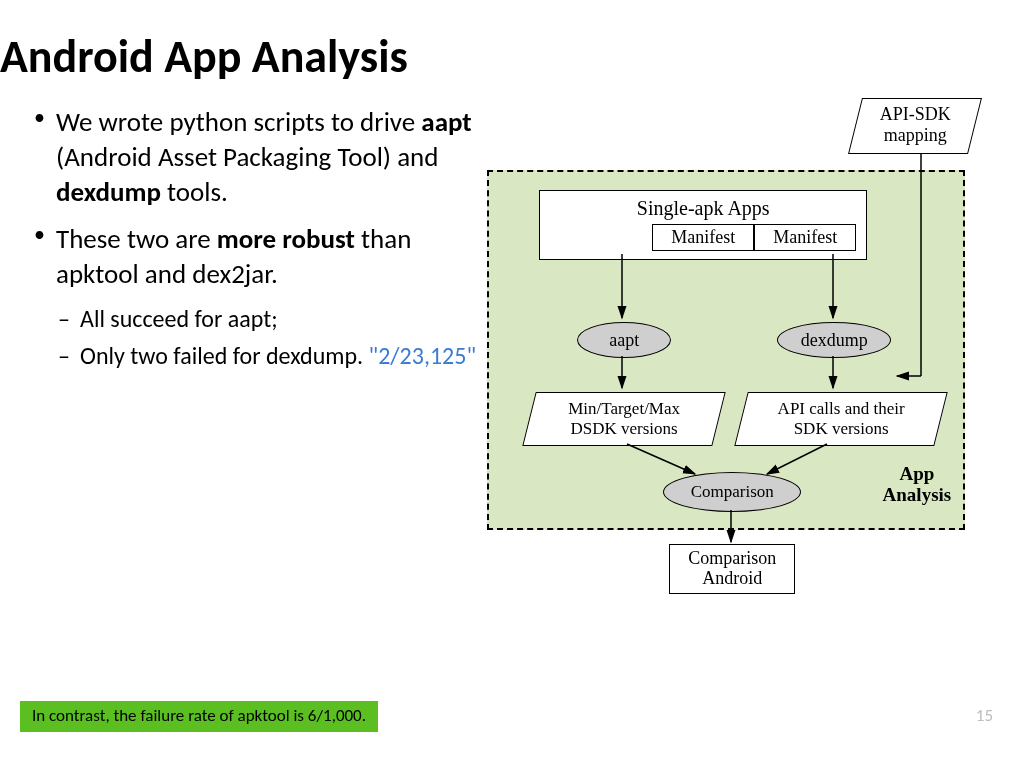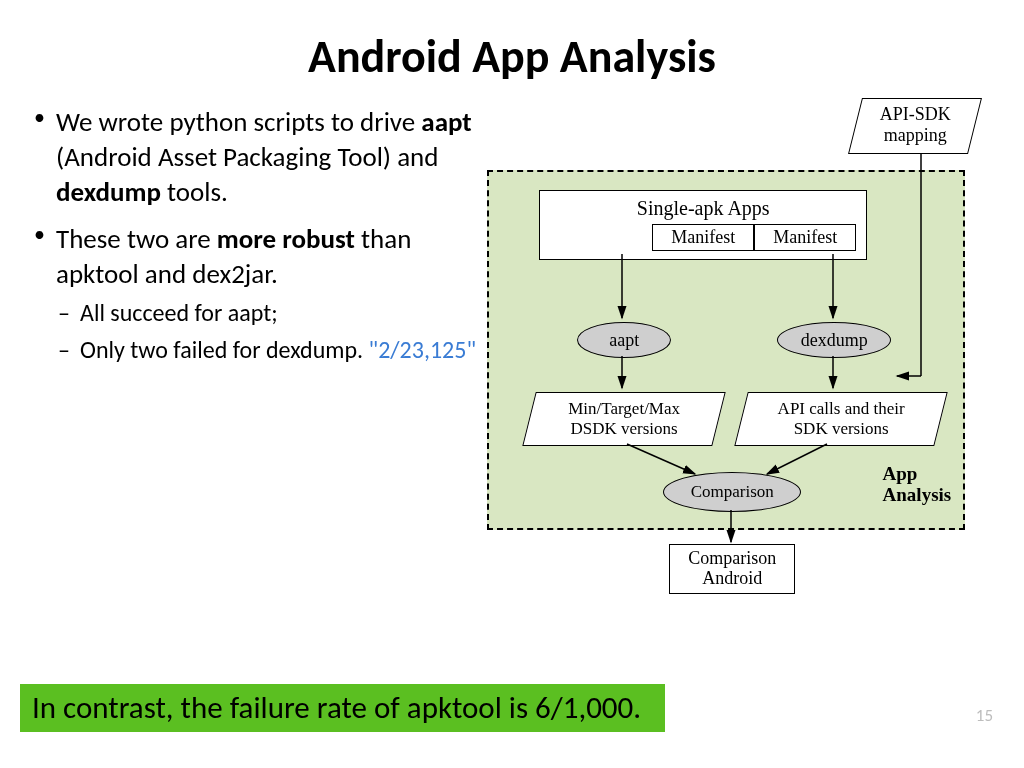--- a/index.html
+++ b/index.html
@@ -1,37 +1,37 @@
 <!DOCTYPE html>
 <html><head>
 <meta charset="utf-8">
 <style>
   * { margin: 0; padding: 0; box-sizing: border-box; }
   body { width: 1024px; height: 768px; font-family: Calibri, Arial, sans-serif; background: #fff; position: relative; overflow: hidden; }
-  .slide-title { font-size: 46px; font-weight: bold; text-align: center; padding: 28px 0 10px 0; color: #000; }
+  .slide-title { font-size: 46px; font-weight: bold; text-align: left; padding: 28px 0 10px 0; color: #000; }
   .content { display: flex; padding: 0 30px; }
   .left-col { width: 450px; padding-top: 10px; }
   .right-col { width: 520px; position: relative; }
   ul.main { list-style: none; }
   ul.main > li { font-size: 27px; color: #000; line-height: 1.3; margin-bottom: 12px; padding-left: 26px; position: relative; }
   ul.main > li::before { content: "•"; position: absolute; left: 4px; top: 0; font-size: 22px; }
-  ul.sub { list-style: none; margin-top: 6px; }
+  ul.sub { list-style: none; margin-top: 12px; }
   ul.sub > li { font-size: 24px; padding-left: 24px; position: relative; line-height: 1.35; margin-bottom: 4px; }
   ul.sub > li::before { content: "–"; position: absolute; left: 2px; top: 0; }
   .bold { font-weight: bold; }
   .blue { color: #3a7cd4; }
-  .green-bar { position: absolute; bottom: 36px; left: 20px; background: #5bbf21; color: #000; font-size: 31px; padding: 4px 24px 6px 12px; }
+  .green-bar { position: absolute; bottom: 36px; left: 20px; background: #5bbf21; color: #000; font-size: 17px; padding: 4px 12px 6px 12px; }
   .page-num { position: absolute; bottom: 42px; right: 31px; color: #bdbdbd; font-size: 17px; }
 
   
   .diag { position: absolute; top: 0; left: 0; width: 520px; height: 540px; }
   .api-sdk { position: absolute; top: 4px; right: 22px; width: 120px; height: 56px; background: #fff; border: 1px solid #000; transform: skewX(-14deg); text-align: center; font-family: "Times New Roman", serif; font-size: 18px; padding: 5px 0; }
   .api-sdk > div { transform: skewX(14deg); line-height: 1.15; }
   .app-box { position: absolute; top: 76px; left: 10px; width: 478px; height: 360px; border: 2px dashed #000; background: #d9e7c2; }
-  .app-label { position: absolute; right: 12px; bottom: 22px; font-family: "Times New Roman", serif; font-weight: bold; font-size: 19px; text-align: left; line-height: 1.1; }
+  .app-label { position: absolute; right: 12px; bottom: 22px; font-family: "Times New Roman", serif; font-weight: bold; font-size: 19px; text-align: center; line-height: 1.1; }
   .single-apk { position: absolute; top: 18px; left: 50px; width: 328px; border: 1px solid #000; background: #fff; font-family: "Times New Roman", serif; text-align: center; }
   .single-apk-title { padding: 6px 0 4px 0; font-size: 20px; }
   .single-apk-row { display: flex; justify-content: flex-end; padding: 0 10px 8px 10px; }
   .subbox { border: 1px solid #000; padding: 2px 18px; font-size: 18px; background: #fff; }
   .ellipse { position: absolute; background: #cfcfcf; border: 1px solid #000; border-radius: 50%; text-align: center; font-family: "Times New Roman", serif; font-size: 18px; display: flex; align-items: center; justify-content: center; }
   .aapt { top: 150px; left: 88px; width: 94px; height: 36px; }
   .dexdump { top: 150px; left: 288px; width: 114px; height: 36px; }
   .comparison { top: 300px; left: 174px; width: 138px; height: 40px; font-size: 17px; }
   .paral { position: absolute; background: #fff; border: 1px solid #000; transform: skewX(-14deg); font-family: "Times New Roman", serif; text-align: center; }
   .paral > div { transform: skewX(14deg); line-height: 1.15; }

